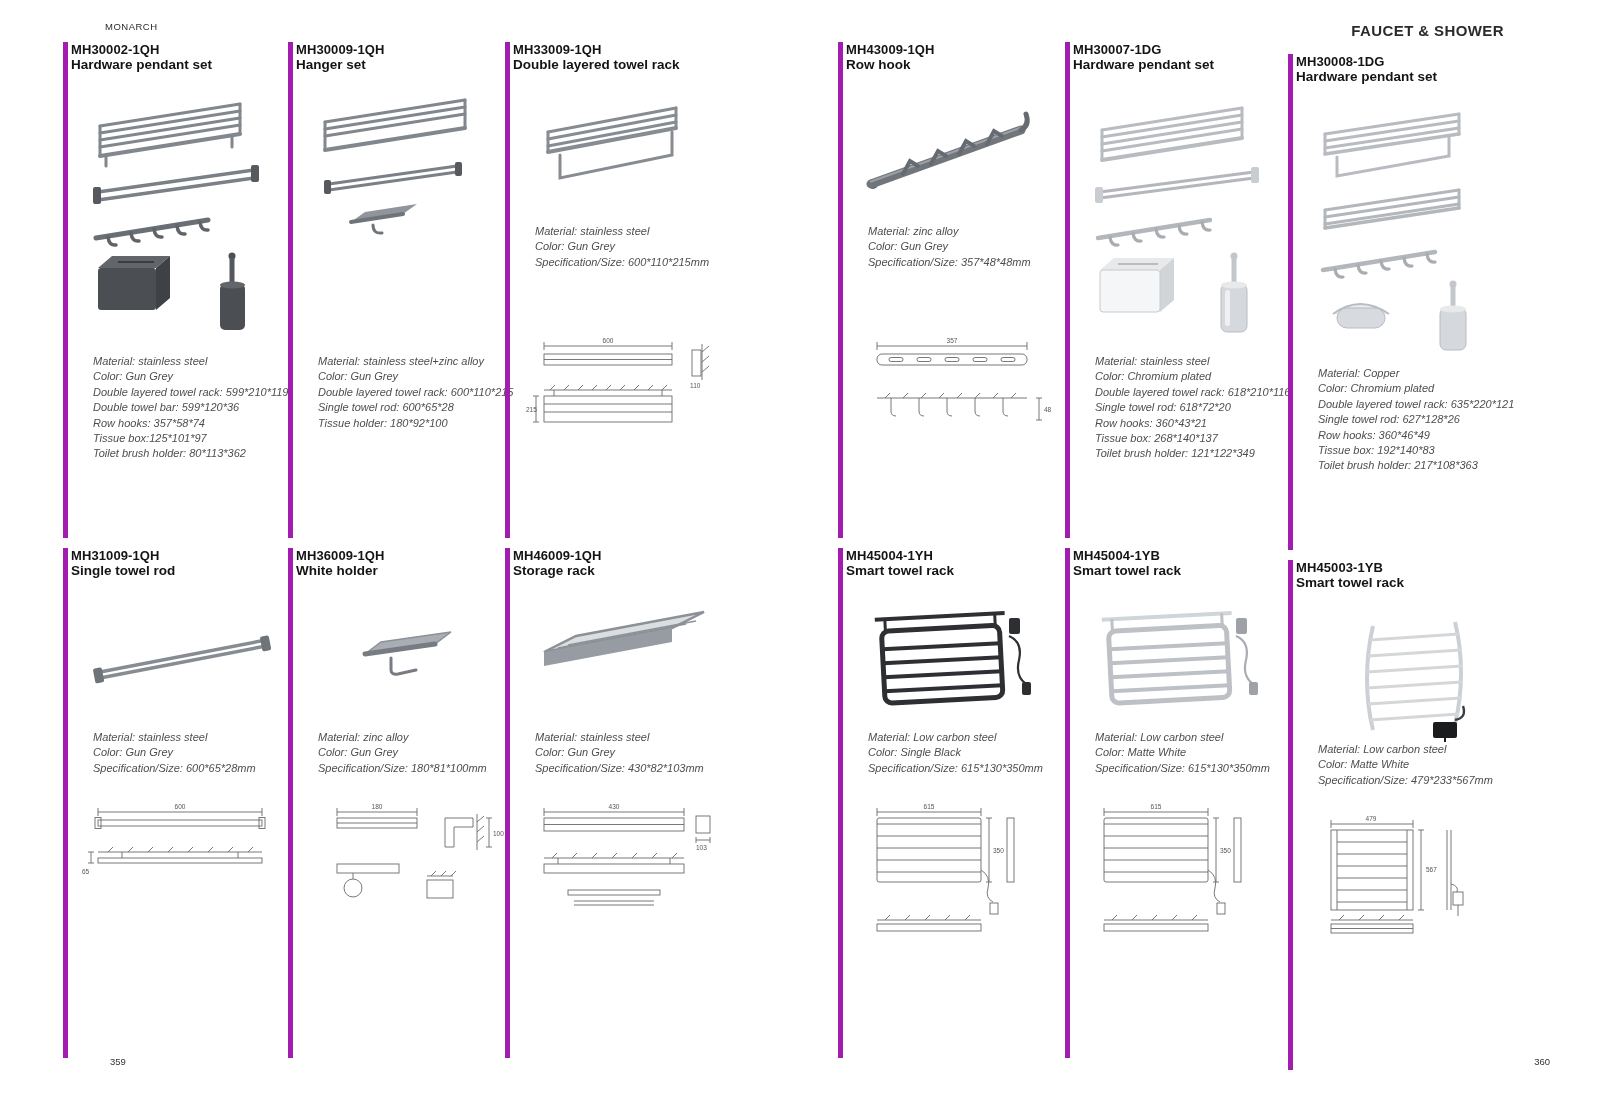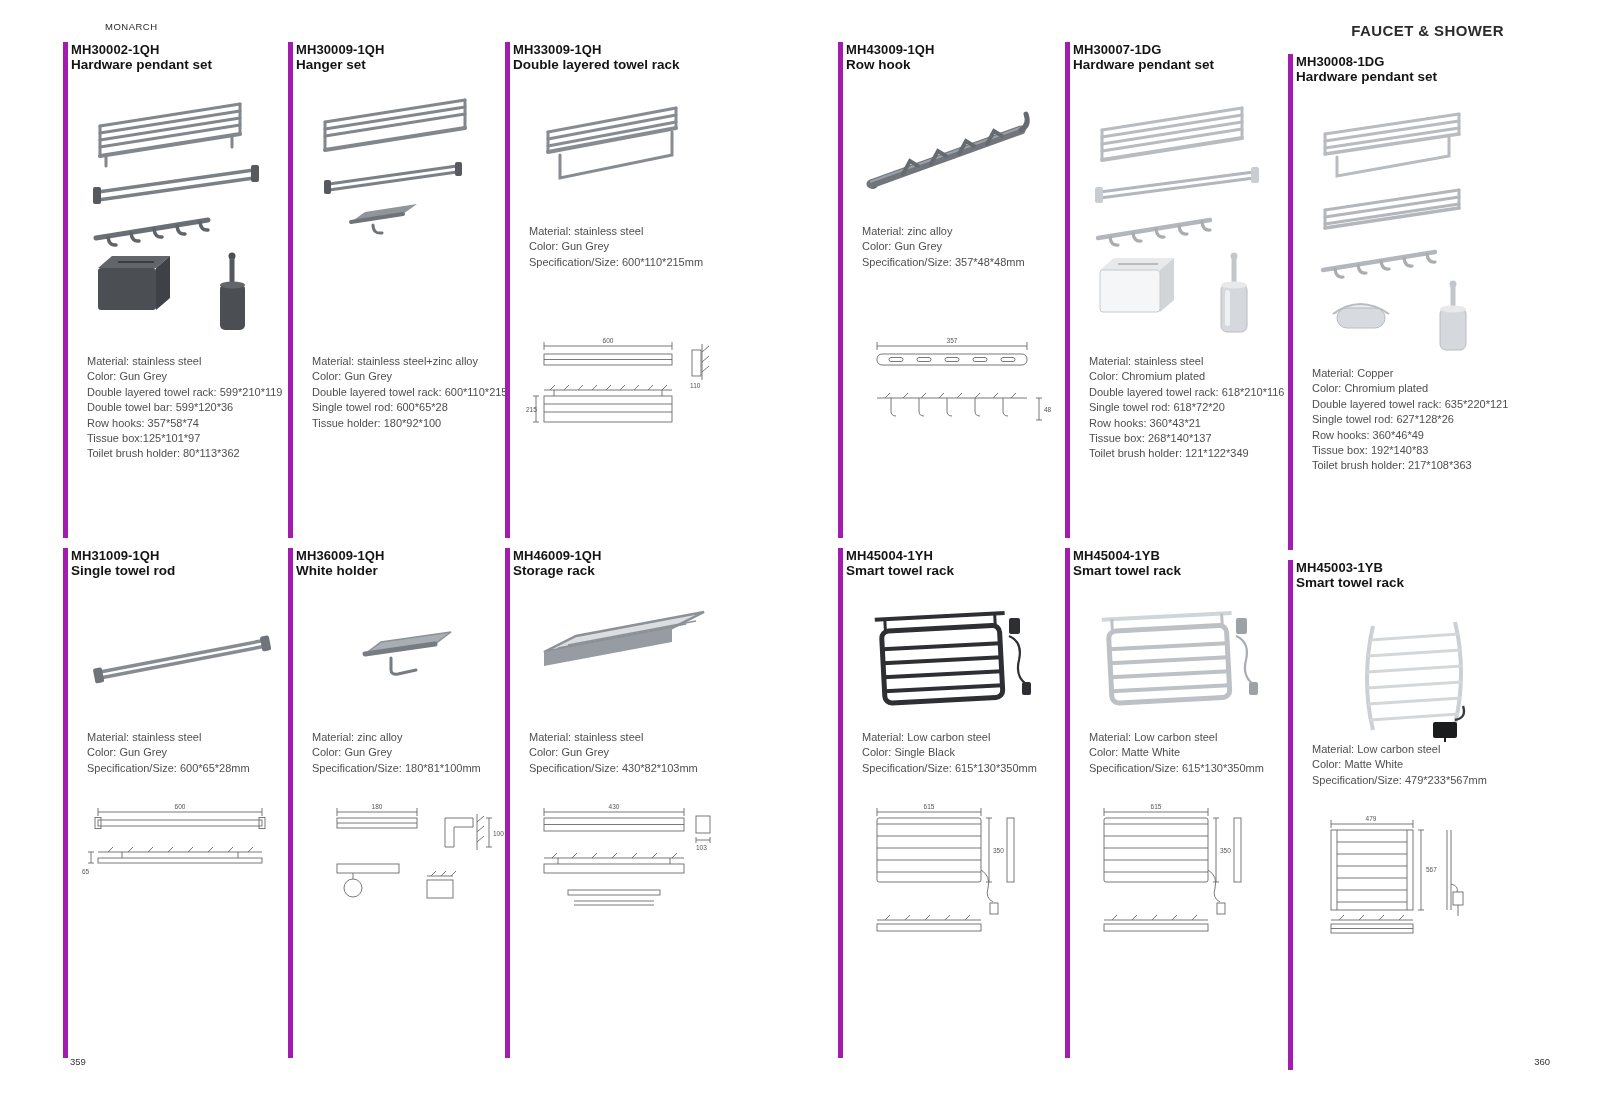--- a/index.html
+++ b/index.html
@@ -2,34 +2,34 @@
 <html><head>
 <meta charset="utf-8">
 <style>
   html,body{margin:0;padding:0;}
   body{
     width:1610px;height:1100px;position:relative;background:#ffffff;
     font-family:"Liberation Sans",sans-serif;overflow:hidden;color:#141414;
   }
   .brand{position:absolute;left:63px;top:21px;font-size:9.5px;font-weight:400;letter-spacing:.5px;color:#2b2b2b;padding-left:42px;}
   .category{position:absolute;right:106px;top:22px;font-size:15px;font-weight:700;letter-spacing:.4px;color:#2b2b2b;}
-  .pageno{position:absolute;top:1056px;font-size:9.5px;color:#333;}
+  .pageno{position:absolute;top:1056px;font-size:9.5px;color:#333;margin-left:40px;}
   .pageno.left{left:70px;} .pageno.right{right:60px;text-align:right;}
 
   .cell{position:absolute;width:220px;border-left:5px solid #a21caf;padding-left:3px;box-sizing:border-box;}
   .row1{top:42px;height:496px;}
   .row2{top:548px;height:510px;}
   .c1{left:63px;} .c2{left:288px;} .c3{left:505px;} .c4{left:838px;} .c5{left:1065px;} .c6{left:1288px;margin-top:12px;}
   .c3.row1,.c4.row1{width:252px;}
 
   .pcode{font-size:13px;font-weight:700;line-height:15px;letter-spacing:.1px;color:#141414;}
   .pname{font-size:13.5px;font-weight:700;line-height:15px;color:#141414;}
 
   .photo,.tdraw{position:absolute;left:14px;width:200px;}
-  .specs{position:absolute;left:19px;width:205px;font-size:11px;line-height:15.4px;color:#4e4e4e;}
+  .specs{position:absolute;left:25px;width:205px;font-size:11px;line-height:15.4px;color:#4e4e4e;font-style:italic;}
 
   svg text.dim{font-family:"Liberation Sans",sans-serif;font-size:6.5px;fill:#555;}
   .tk{stroke:#6a6a6a;stroke-width:.9;fill:none;}
 </style>
 </head>
 <body>
 
 <div class="brand">MONARCH</div>
 <div class="category">FAUCET &amp; SHOWER</div>
 

